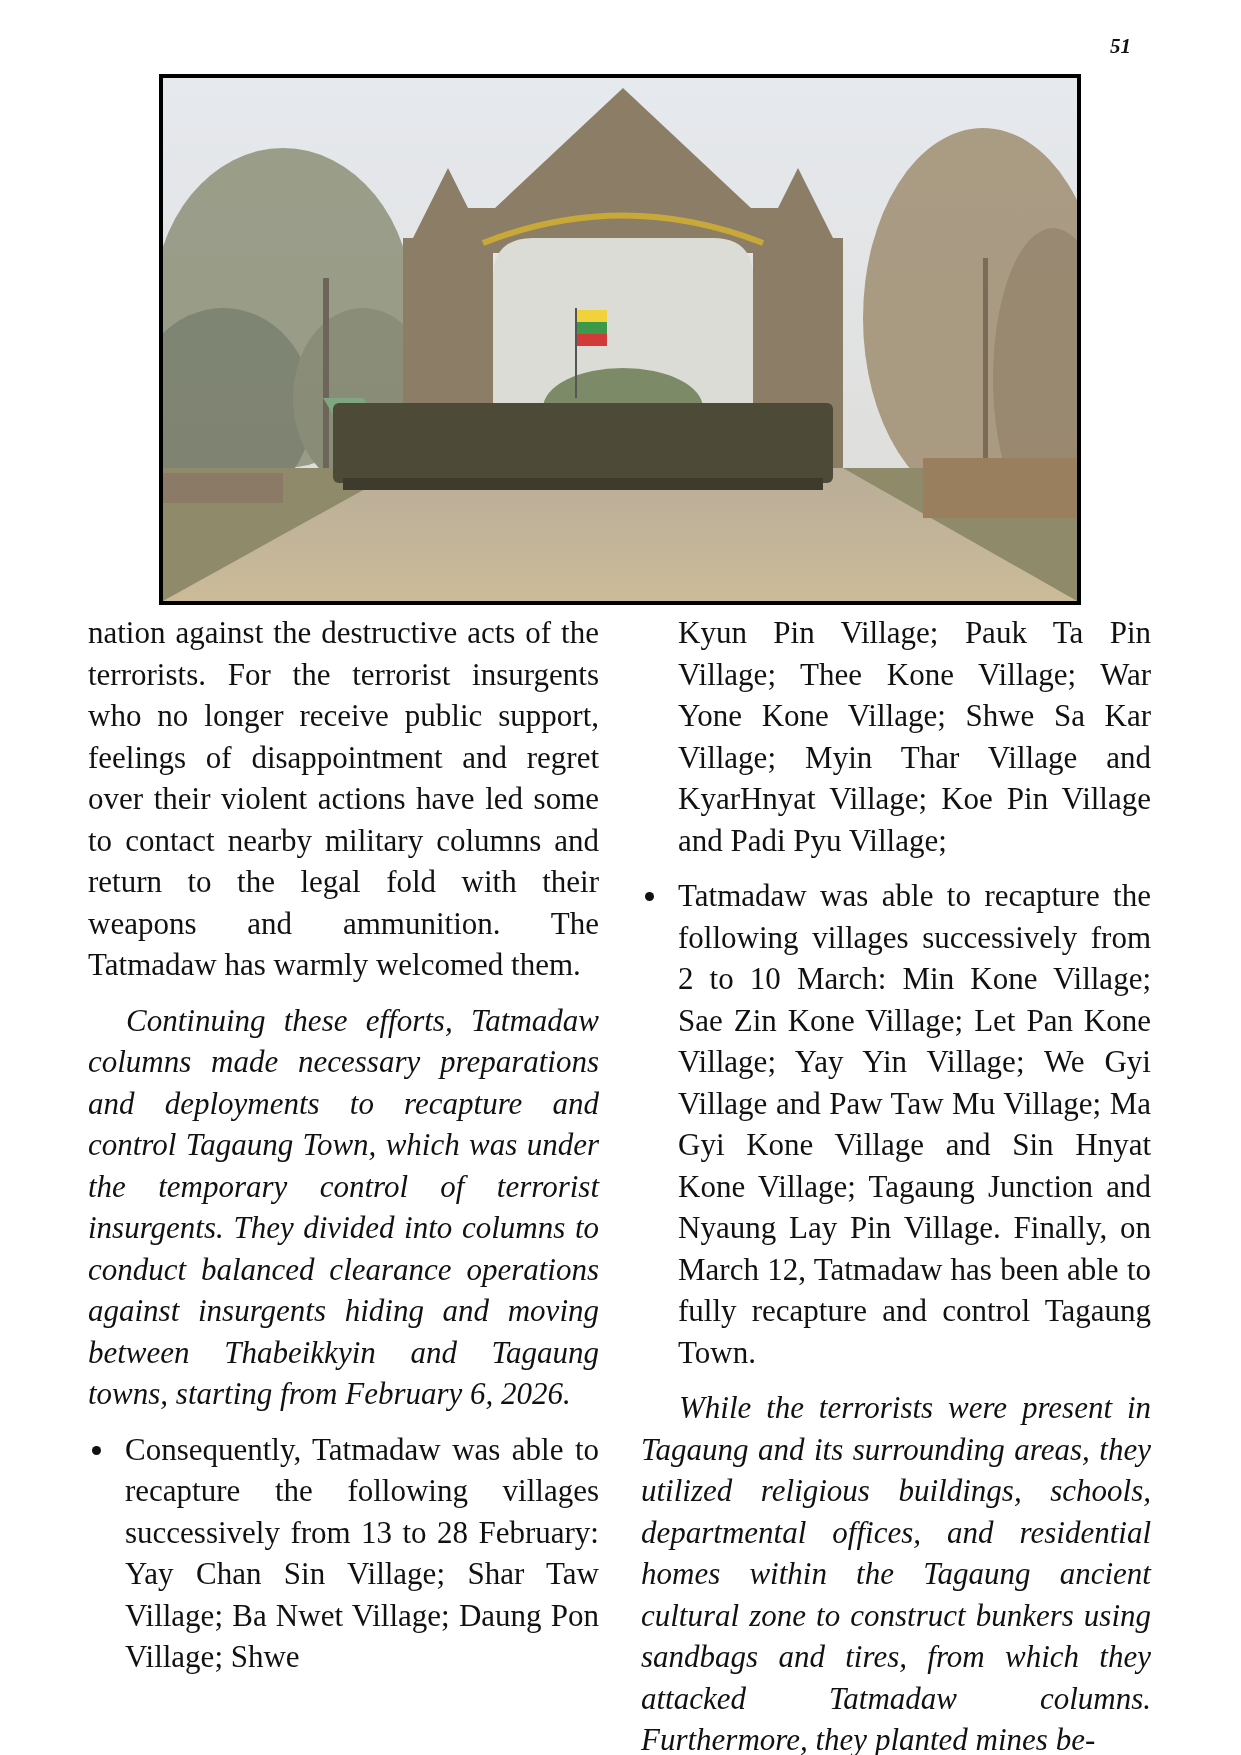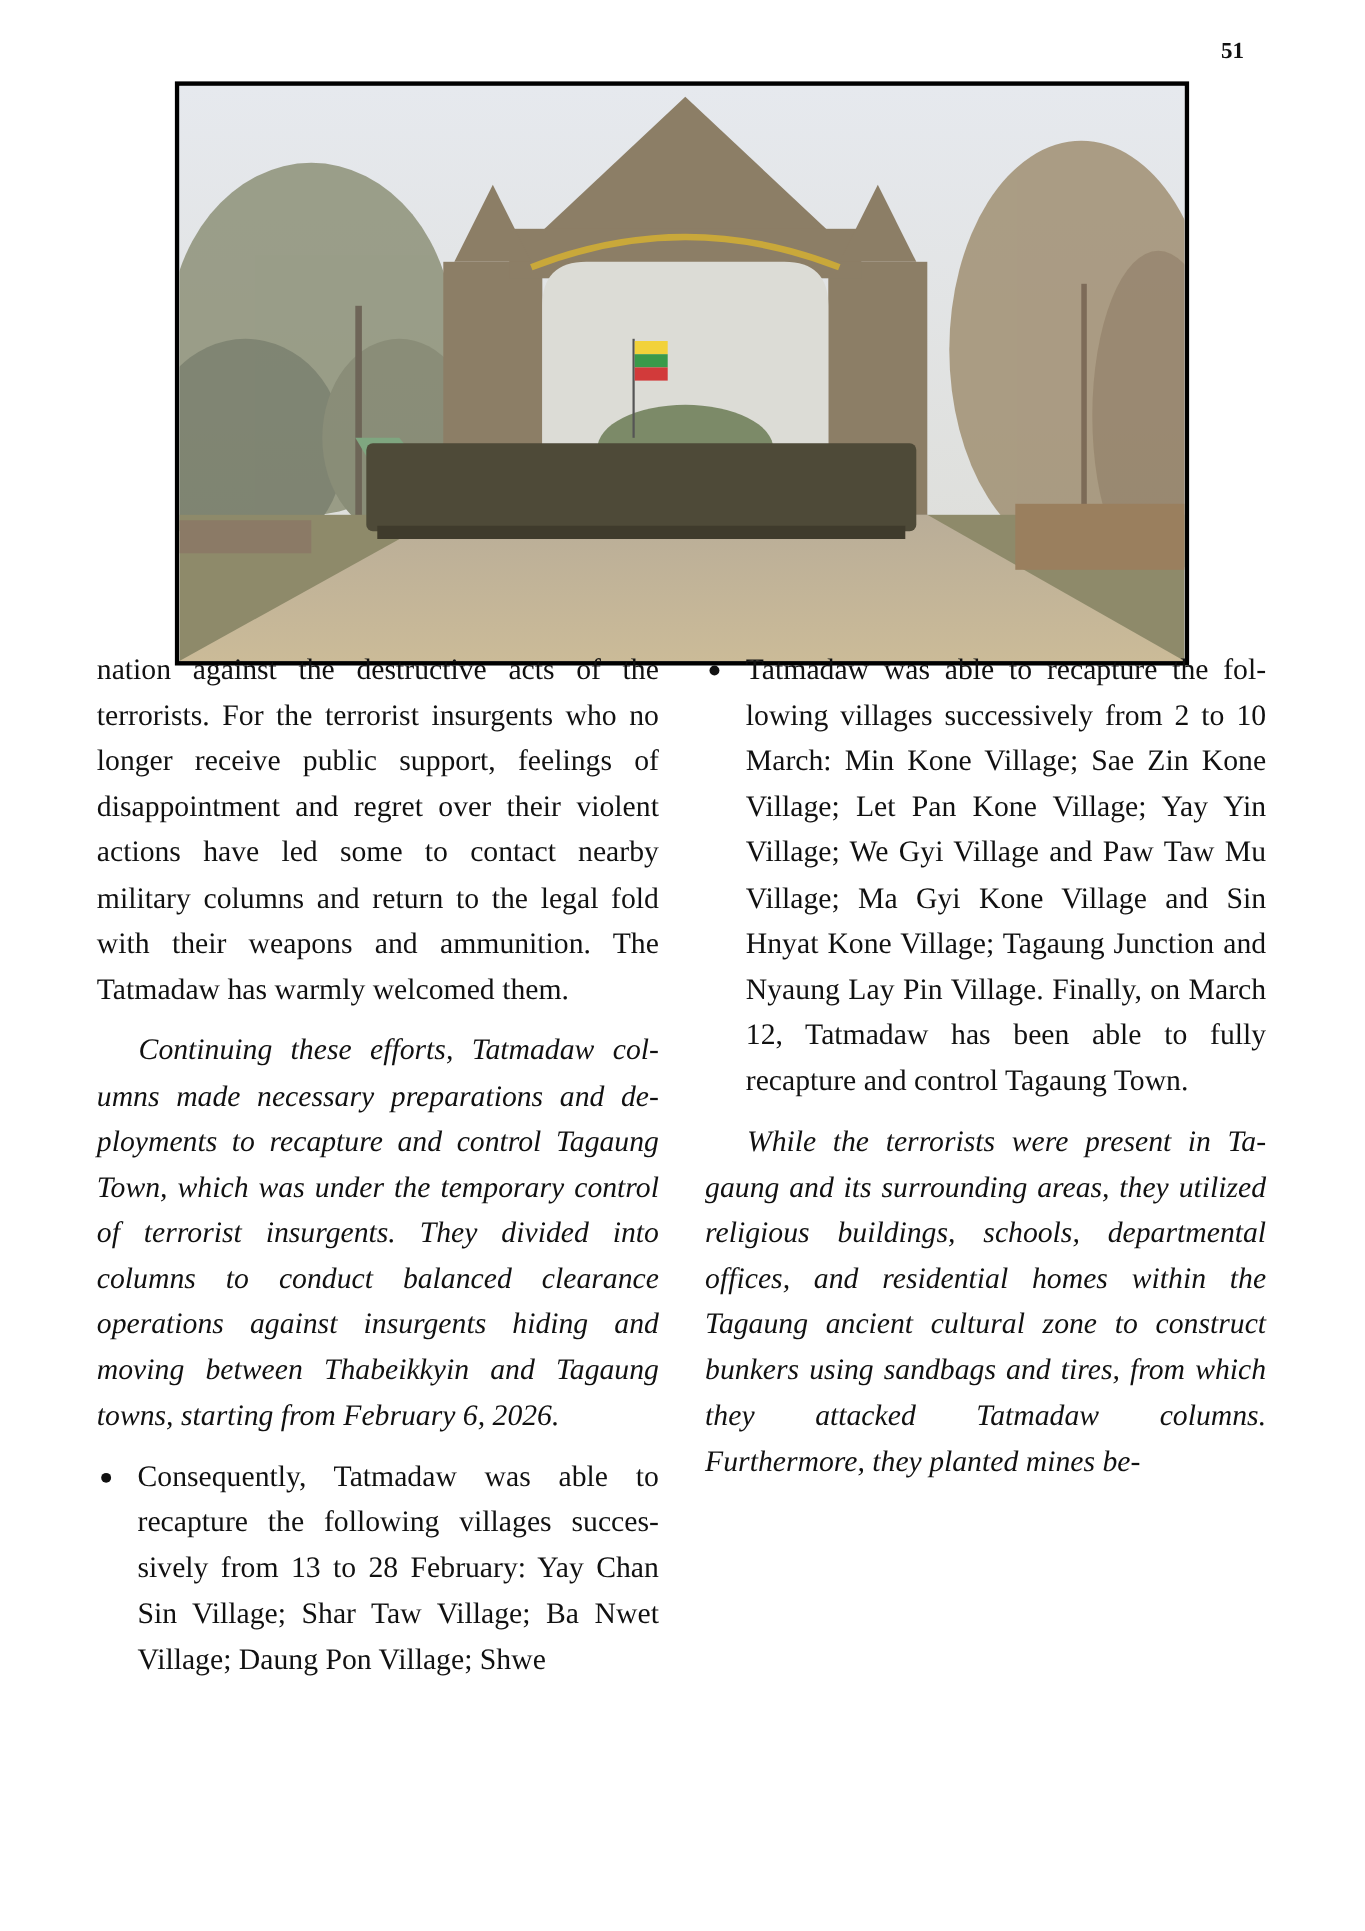--- a/index.html
+++ b/index.html
@@ -2,31 +2,31 @@
 <html><head>
   <meta charset="utf-8">
   <style>
     html, body { margin: 0; padding: 0; background: #ffffff; }
     body {
       width: 1241px; height: 1755px; position: relative; overflow: hidden;
       font-family: "Liberation Serif", "DejaVu Serif", serif; color: #111111;
     }
     .page-number {
       position: absolute; top: 34px; left: 1110px; width: 60px;
-      font-weight: bold; font-size: 21px; text-align: left;
+      font-weight: bold; font-size: 21px; text-align: left; font-style: italic;
     }
     .photo {
       position: absolute; left: 159px; top: 74px; width: 922px; height: 531px;
       border: 4px solid #000; box-sizing: border-box; overflow: hidden;
       background: #e8ebee;
     }
     .photo svg { display: block; width: 100%; height: 100%; }
     .col {
-      position: absolute; top: 588px; width: 511px;
-      font-size: 27px; line-height: 41.5px; text-align: justify;
+      position: absolute; top: 612px; width: 511px;
+      font-size: 31px; line-height: 41.5px; text-align: justify;
       hyphens: manual;
     }
     .col-left { left: 88px; }
     .col-right { left: 641px; width: 510px; }
     .col p { margin: 0 0 14px 0; }
     .indent { text-indent: 38px; font-style: italic; }
     .bullet { position: relative; padding-left: 37px; margin: 0 0 14px 0; }
     .bullet .dot {
       position: absolute; left: 4px; top: 17px; width: 9px; height: 9px;
       border-radius: 50%; background: #111;
@@ -104,18 +104,19 @@
 <div class="col col-left">
   <p>nation against the destructive acts of the terrorists. For the terrorist insurgents who no longer receive public support, feelings of disappointment and regret over their vi­olent actions have led some to contact nearby military columns and return to the legal fold with their weapons and ammuni­tion. The Tatmadaw has warmly welcomed them.</p>
   <p class="indent">Continuing these efforts, Tatmadaw col­umns made necessary preparations and de­ployments to recapture and control Ta­gaung Town, which was under the tempo­rary control of terrorist insurgents. They divided into columns to conduct balanced clearance operations against insurgents hid­ing and moving between Thabeikkyin and Tagaung towns, starting from February 6, 2026.</p>
   <div class="bullet">
     <span class="dot"></span>
     <span>Consequently, Tatmadaw was able to recapture the following villages succes­sively from 13 to 28 February: Yay Chan Sin Village; Shar Taw Village; Ba Nwet Village; Daung Pon Village; Shwe</span>
   </div>
 </div>
 
 <div class="col col-right">
+  <p class="cont">Kyun Pin Village; Pauk Ta Pin Village; Thee Kone Village; War Yone Kone Vil­lage; Shwe Sa Kar Village; Myin Thar Village and KyarHnyat Village; Koe Pin Village and Padi Pyu Village;</p>
   <div class="bullet">
     <span class="dot"></span>
     <span>Tatmadaw was able to recapture the fol­lowing villages successively from 2 to 10 March: Min Kone Village; Sae Zin Kone Village; Let Pan Kone Village; Yay Yin Village; We Gyi Village and Paw Taw Mu Village; Ma Gyi Kone Village and Sin Hnyat Kone Village; Tagaung Junction and Nyaung Lay Pin Village. Finally, on March 12, Tatmad­aw has been able to fully recapture and control Tagaung Town.</span>
   </div>
   <p class="indent">While the terrorists were present in Ta­gaung and its surrounding areas, they uti­lized religious buildings, schools, depart­mental offices, and residential homes with­in the Tagaung ancient cultural zone to construct bunkers using sandbags and tires, from which they attacked Tatmadaw col­umns. Furthermore, they planted mines be-</p>
 </div>
 
 </body></html>

